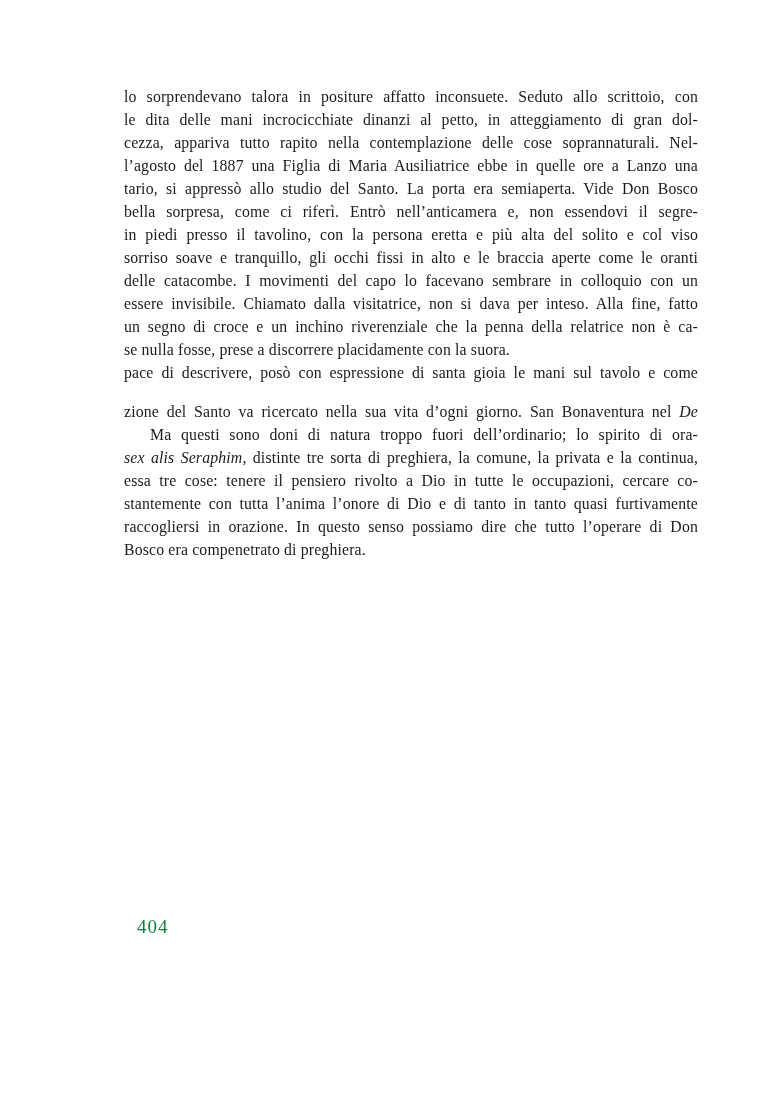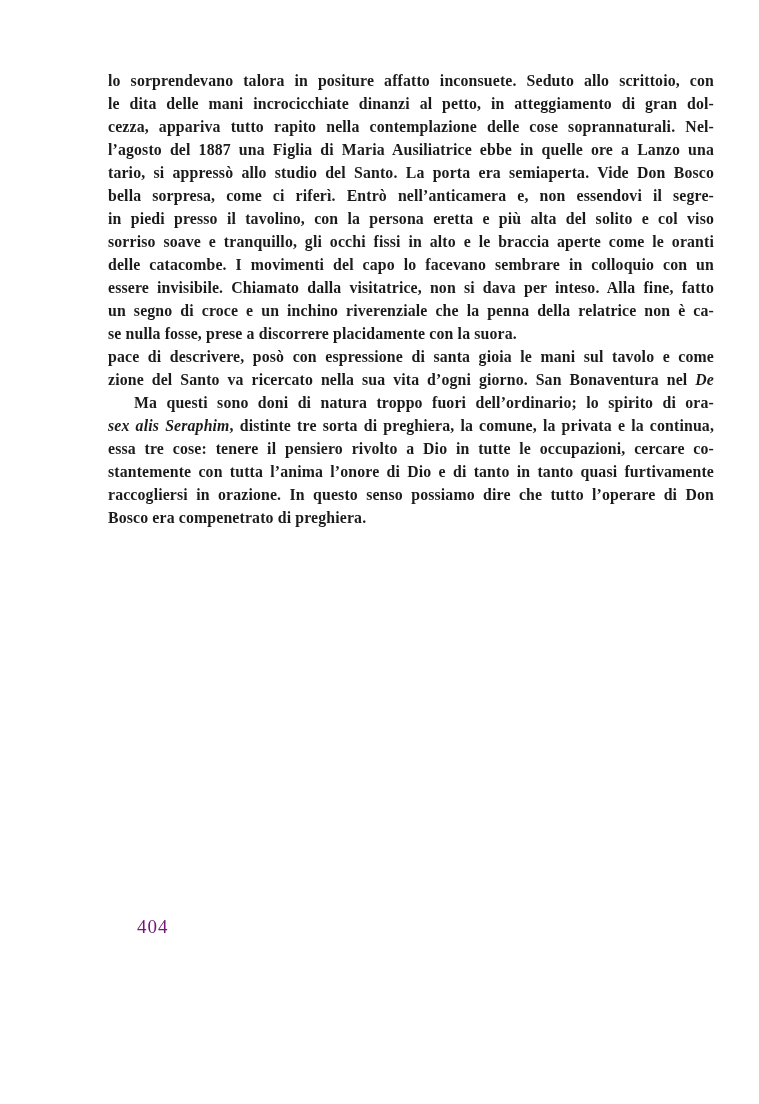--- a/index.html
+++ b/index.html
@@ -17,23 +17,22 @@
     color: #1b1b1b;
   }
   .text-block {
     position: absolute;
     left: 108px;
     top: 69px;
     width: 606px;
     font-size: 15.8px;
   }
   .paragraph {
-    margin: 0;
+    margin: 16px;
     padding: 0;
-    font-weight: bold;
   }
   .line {
     display: block;
     height: 23px;
     line-height: 23px;
     text-align: justify;
     text-align-last: justify;
     text-justify: inter-word;
     white-space: normal;
     letter-spacing: 0.15px;
@@ -47,21 +46,21 @@
   .it {
     font-style: italic;
   }
   .page-number {
     position: absolute;
     left: 137px;
     top: 915px;
     font-size: 19px;
     line-height: 24px;
     letter-spacing: 1px;
-    color: #701a75;
+    color: #15803d;
   }
 </style>
 </head>
 <body>
 
 <div class="page">
   <div class="text-block">
       <div class="paragraph">
         <div class="line"><span>lo sorprendevano talora in positure affatto inconsuete. Seduto allo scrittoio, con</span></div>
         <div class="line"><span>le dita delle mani incrocicchiate dinanzi al petto, in atteggiamento di gran dol-</span></div>

